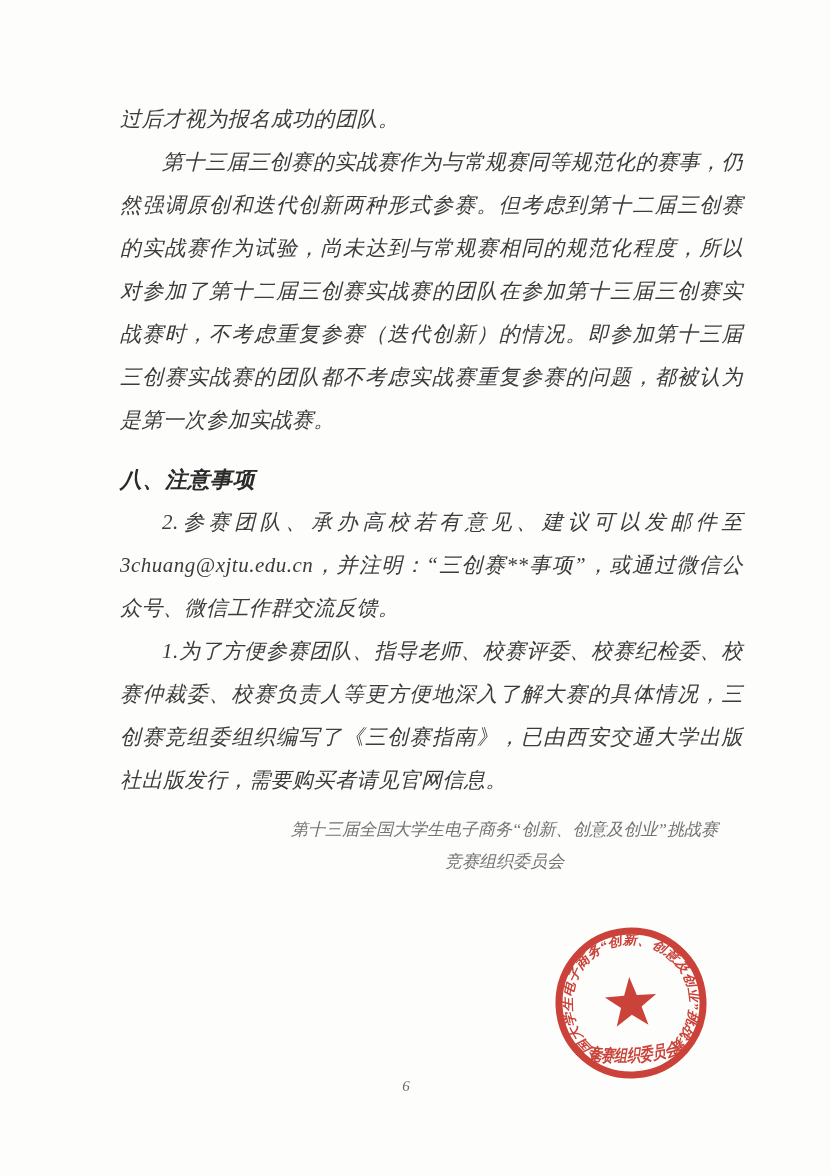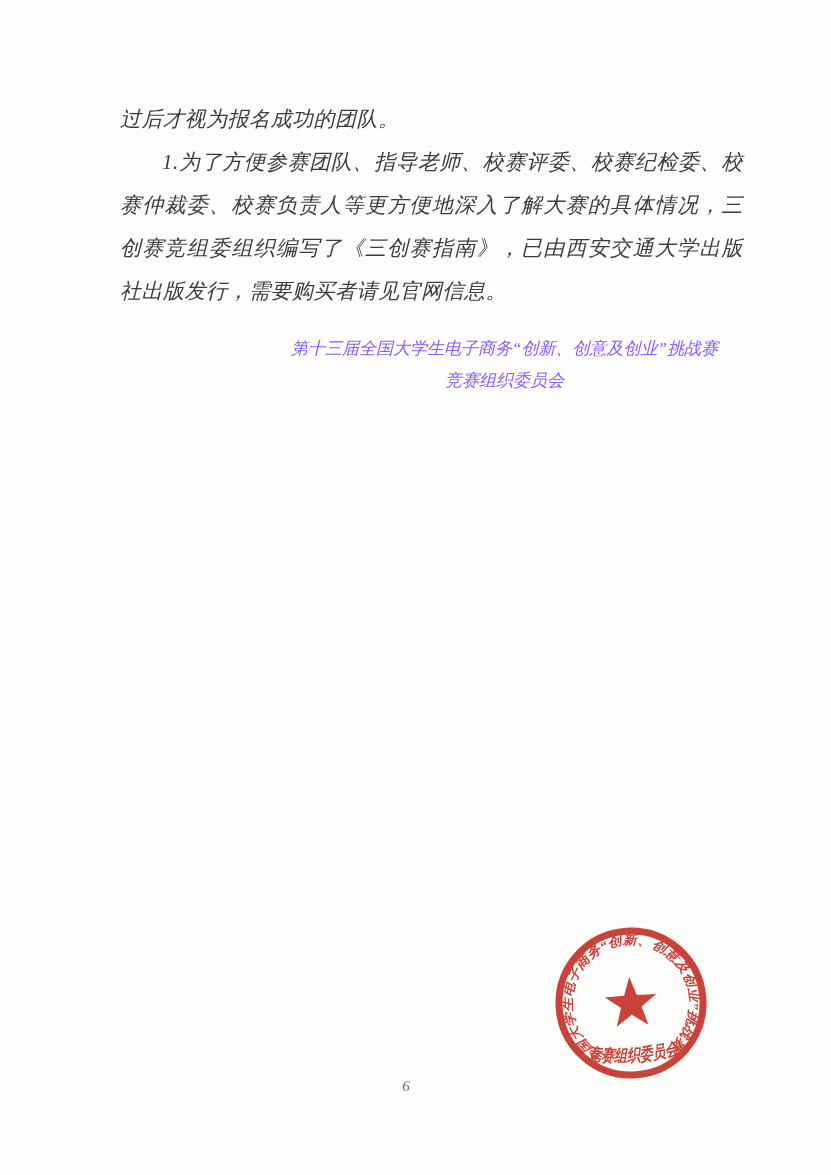--- a/index.html
+++ b/index.html
@@ -44,27 +44,27 @@
   .section-heading {
     margin: 16px 0 0 0;
     font-size: 22px;
     line-height: 43px;
     font-weight: bold;
     color: #2a2a2a;
     text-indent: 0;
     text-align: left;
   }
   .signature {
-    margin-top: 20px;
+    margin-top: 12px;
     position: relative;
     left: 73px;
     text-align: center;
     font-size: 17px;
     line-height: 32px;
-    color: #8b5cf6;
+    color: #737373;
     letter-spacing: 0;
   }
   .signature div { margin: 0; }
   .stamp {
     position: absolute;
     left: 530px;
     top: 918px;
     width: 170px;
     height: 170px;
     transform: rotate(-4deg);
@@ -83,23 +83,26 @@
   }
 </style>
 </head>
 <body>
 
 <div class="doc-page">
 
   <div class="content">
     <p class="para no-indent">过后才视为报名成功的团队。</p>
 
+    <p class="para">第十三届三创赛的实战赛作为与常规赛同等规范化的赛事，仍然强调原创和迭代创新两种形式参赛。但考虑到第十二届三创赛的实战赛作为试验，尚未达到与常规赛相同的规范化程度，所以对参加了第十二届三创赛实战赛的团队在参加第十三届三创赛实战赛时，不考虑重复参赛（迭代创新）的情况。即参加第十三届三创赛实战赛的团队都不考虑实战赛重复参赛的问题，都被认为是第一次参加实战赛。</p>
+
+    <p class="section-heading">八、注意事项</p>
 
 
-
+    <p class="para">2.参赛团队、承办高校若有意见、建议可以发邮件至3chuang@xjtu.edu.cn，并注明：“三创赛**事项”，或通过微信公众号、微信工作群交流反馈。</p>
 
     <p class="para">1.为了方便参赛团队、指导老师、校赛评委、校赛纪检委、校赛仲裁委、校赛负责人等更方便地深入了解大赛的具体情况，三创赛竞组委组织编写了《三创赛指南》，已由西安交通大学出版社出版发行，需要购买者请见官网信息。</p>
 
     <div class="signature">
       <div>第十三届全国大学生电子商务“创新、创意及创业”挑战赛</div>
       <div>竞赛组织委员会</div>
     </div>
   </div>
 
   <svg class="stamp" viewBox="0 0 170 170" width="170" height="170">

